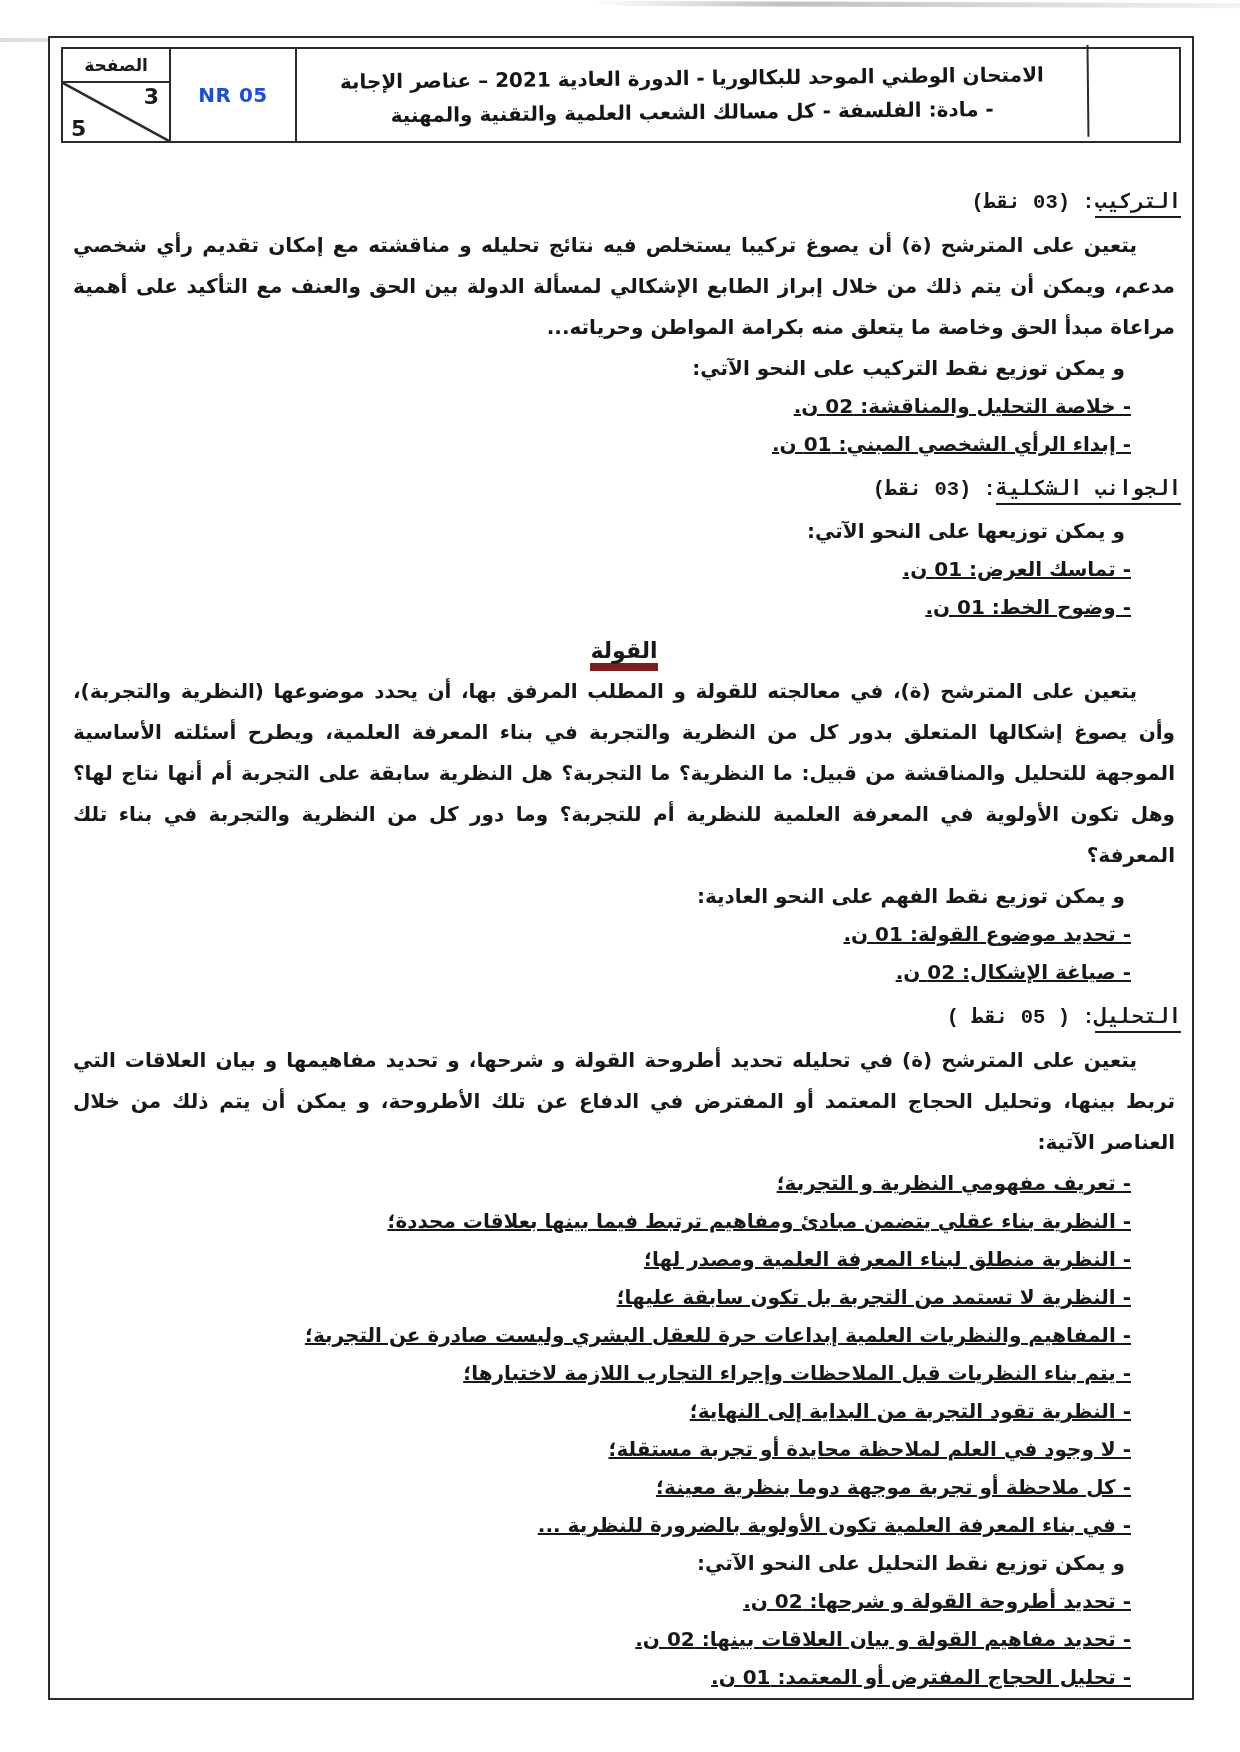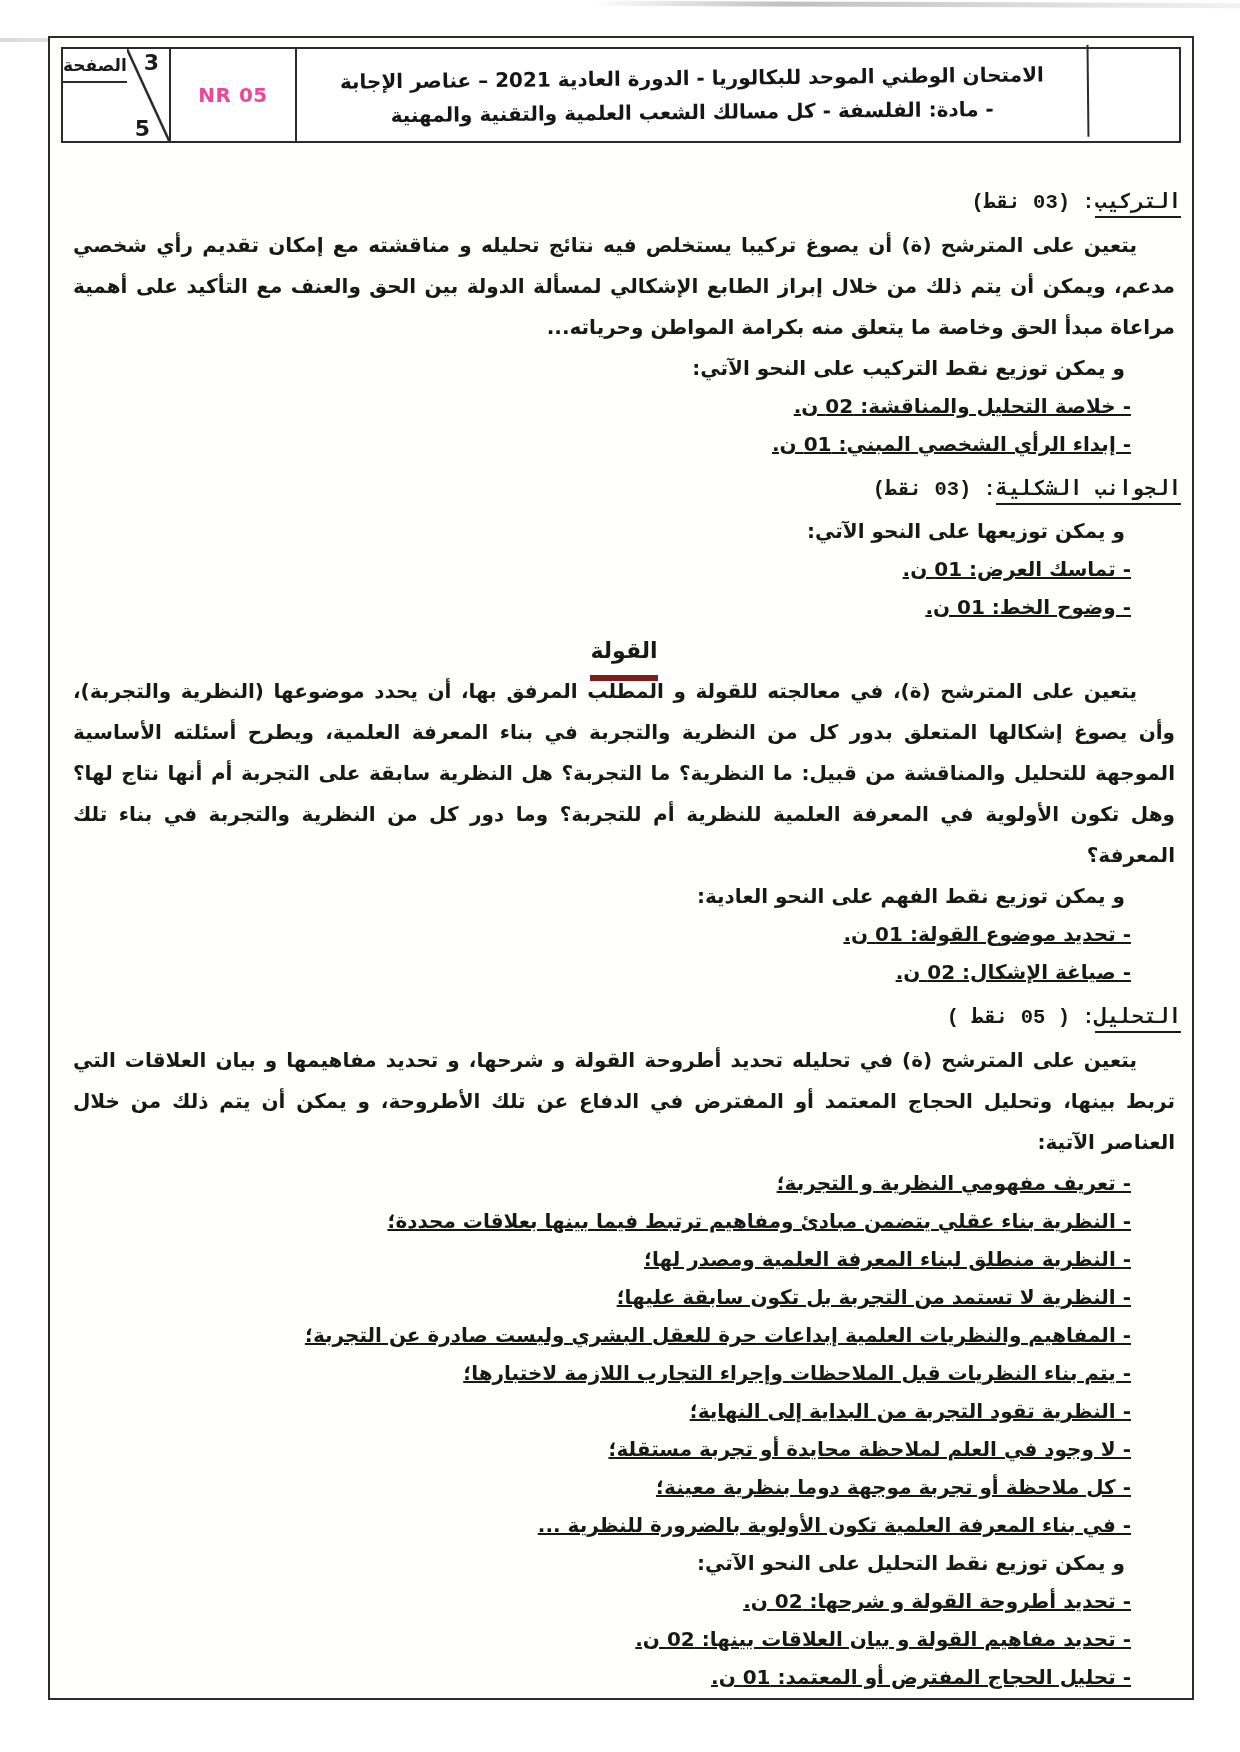--- a/index.html
+++ b/index.html
@@ -21,53 +21,53 @@
   }
   .page-frame{
     position:absolute;left:48px;top:36px;width:1146px;height:1664px;
     border:2.5px solid #2b2b2b;background:#fffffe;box-sizing:border-box;
   }
   
   .header-box{
     position:absolute;left:11px;right:11px;top:9px;height:96px;
     border:2.5px solid #2b2b2b;display:flex;box-sizing:border-box;background:#fff;
   }
-  .cell-page{width:108px;border-right:2.5px solid #2b2b2b;display:flex;flex-direction:row;box-sizing:border-box;}
+  .cell-page{width:108px;border-right:2.5px solid #2b2b2b;display:flex;flex-direction:column;box-sizing:border-box;}
   .page-label-row{
     height:32px;border-bottom:2.5px solid #2b2b2b;display:flex;align-items:center;justify-content:center;
     font-weight:bold;font-size:17px;color:#1b1b1b;direction:rtl;
   }
   .page-diag{flex:1;position:relative;}
   .page-diag svg{position:absolute;inset:0;width:100%;height:100%;}
   .diag-top{position:absolute;top:1px;right:10px;font-weight:bold;font-size:22px;color:#1b1b1b;}
   .diag-bottom{position:absolute;bottom:0px;left:8px;font-weight:bold;font-size:22px;color:#1b1b1b;}
   .cell-nr{
     width:126px;border-right:2.5px solid #2b2b2b;display:flex;align-items:center;justify-content:center;
-    font-weight:bold;font-size:20px;color:#ec4899;box-sizing:border-box;letter-spacing:.5px;
+    font-weight:bold;font-size:20px;color:#1d4ed8;box-sizing:border-box;letter-spacing:.5px;
   }
   .cell-title{
     flex:1;border-right:2.5px solid #2b2b2b;box-sizing:border-box;
     display:flex;flex-direction:column;align-items:center;justify-content:center;
     direction:rtl;text-align:center;color:#161616;
     font-weight:bold;font-size:20px;line-height:34px;
     transform:rotate(-0.6deg);
   }
   .cell-empty{width:90px;}
   
   .content{
     position:absolute;left:15px;right:9px;top:138px;
     direction:rtl;color:#181818;font-weight:bold;font-size:20px;
   }
   .h-line{line-height:40px;margin:7px 2px 2px 0;font-size:20.5px;font-family:Liberation Mono, monospace;}
   .h-line .u{border-bottom:2px solid #1b1b1b;padding-bottom:2px;}
   .para{text-align:justify;line-height:41px;text-indent:38px;margin:1px 8px;}
   .dist{line-height:38px;margin-right:58px;}
   .bullet{line-height:38px;margin-right:52px;text-decoration:underline;}
   .center-title{text-align:center;font-size:22px;margin:12px 0 8px 0;}
-  .center-title .u{border-bottom:6px solid #7f1d1d;padding-bottom:12px;}
+  .center-title .u{border-bottom:8px solid #7f1d1d;padding-bottom:0;}
 </style>
 </head>
 <body>
 
 <div class="artifact-top"></div>
 <div class="artifact-top2"></div>
 
 <div class="page-frame">
 
   <div class="header-box">

